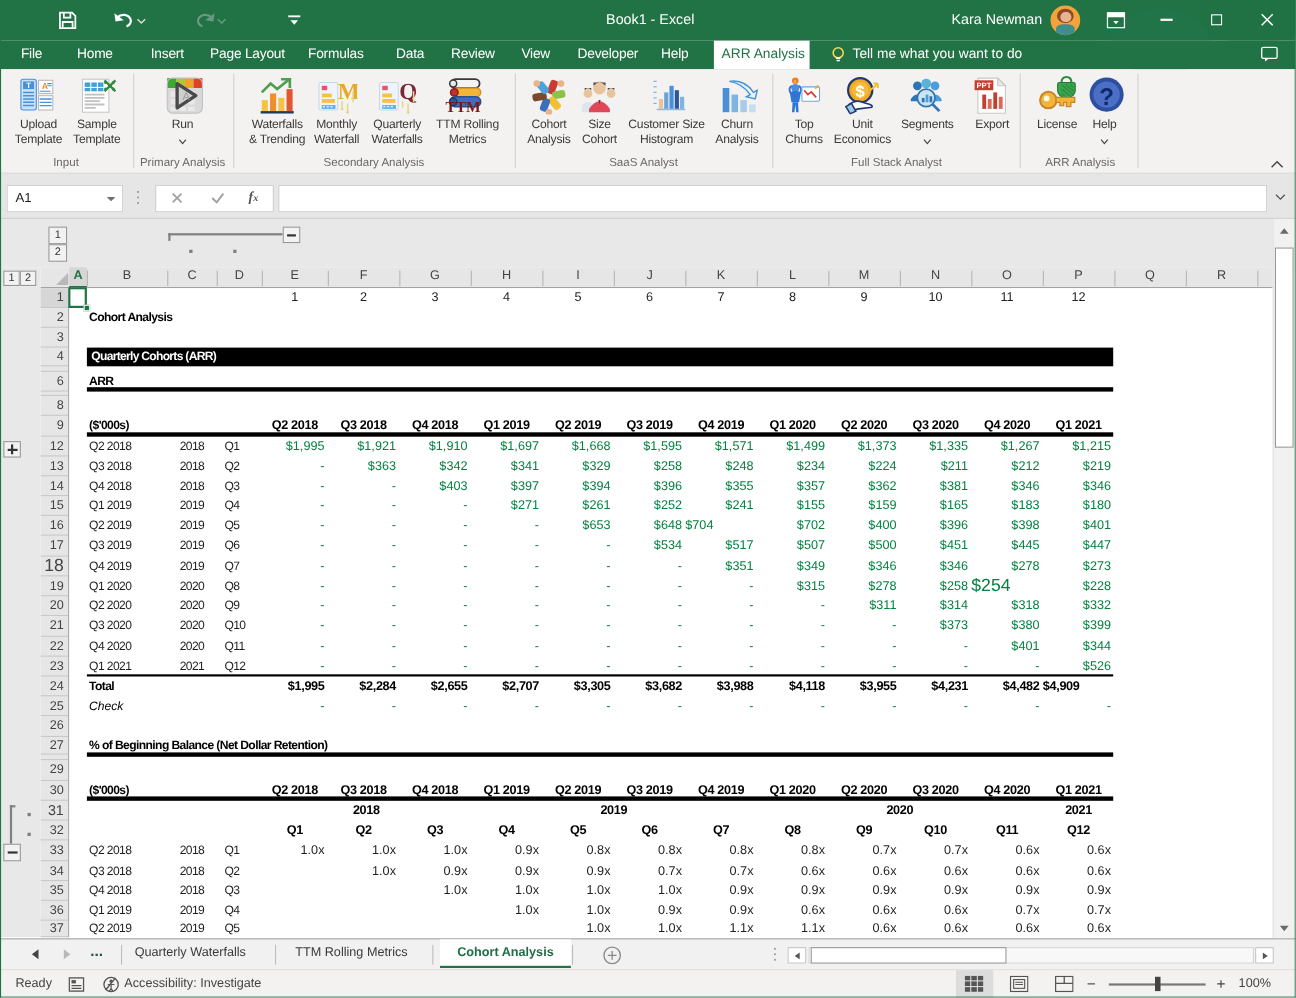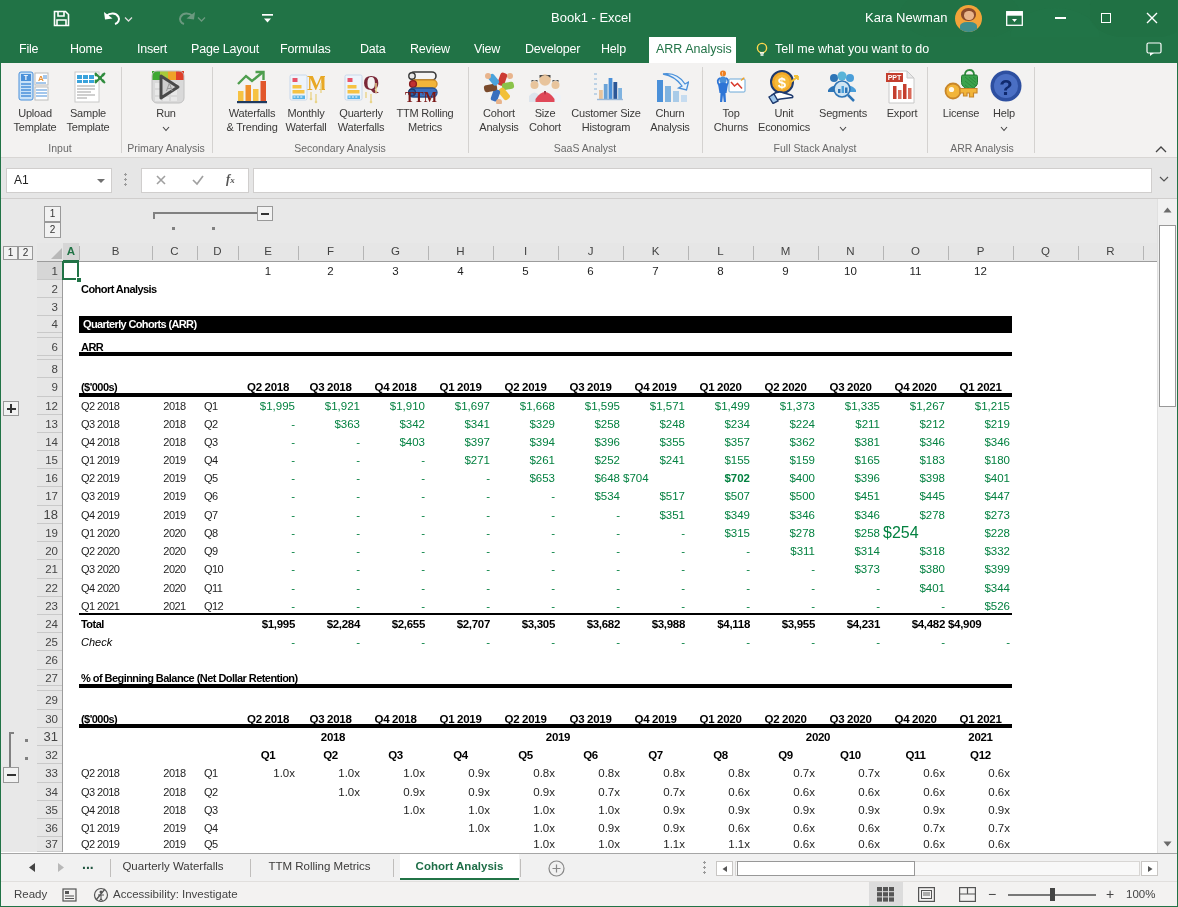--- a/index.html
+++ b/index.html
@@ -436,21 +436,21 @@
 <div class="abs" style="left:37px;top:338px;width:25px;height:18px;font-size:11.5px;color:#444;text-align:right;line-height:18px;padding-right:4px;border-bottom:1px solid #c9c9c9;">6</div>
 <div class="abs" style="left:37px;top:356px;width:25px;height:4px;border-bottom:1px solid #c9c9c9;"></div>
 <div class="abs" style="left:37px;top:360px;width:25px;height:18px;font-size:11.5px;color:#444;text-align:right;line-height:18px;padding-right:4px;border-bottom:1px solid #c9c9c9;">8</div>
 <div class="abs" style="left:37px;top:378px;width:25px;height:19px;font-size:11.5px;color:#444;text-align:right;line-height:19px;padding-right:4px;border-bottom:1px solid #c9c9c9;">9</div>
 <div class="abs" style="left:37px;top:397px;width:25px;height:18px;font-size:11.5px;color:#444;text-align:right;line-height:18px;padding-right:4px;border-bottom:1px solid #c9c9c9;">12</div>
 <div class="abs" style="left:37px;top:415px;width:25px;height:18px;font-size:11.5px;color:#444;text-align:right;line-height:18px;padding-right:4px;border-bottom:1px solid #c9c9c9;">13</div>
 <div class="abs" style="left:37px;top:433px;width:25px;height:18px;font-size:11.5px;color:#444;text-align:right;line-height:18px;padding-right:4px;border-bottom:1px solid #c9c9c9;">14</div>
 <div class="abs" style="left:37px;top:451px;width:25px;height:18px;font-size:11.5px;color:#444;text-align:right;line-height:18px;padding-right:4px;border-bottom:1px solid #c9c9c9;">15</div>
 <div class="abs" style="left:37px;top:469px;width:25px;height:18px;font-size:11.5px;color:#444;text-align:right;line-height:18px;padding-right:4px;border-bottom:1px solid #c9c9c9;">16</div>
 <div class="abs" style="left:37px;top:487px;width:25px;height:19px;font-size:11.5px;color:#444;text-align:right;line-height:19px;padding-right:4px;border-bottom:1px solid #c9c9c9;">17</div>
-<div class="abs" style="left:37px;top:506px;width:25px;height:18px;font-size:13px;color:#444;text-align:right;line-height:18px;padding-right:4px;border-bottom:1px solid #c9c9c9;">18</div>
+<div class="abs" style="left:37px;top:506px;width:25px;height:18px;font-size:16px;color:#444;text-align:right;line-height:18px;padding-right:4px;border-bottom:1px solid #c9c9c9;">18</div>
 <div class="abs" style="left:37px;top:524px;width:25px;height:18px;font-size:11.5px;color:#444;text-align:right;line-height:18px;padding-right:4px;border-bottom:1px solid #c9c9c9;">19</div>
 <div class="abs" style="left:37px;top:542px;width:25px;height:18px;font-size:11.5px;color:#444;text-align:right;line-height:18px;padding-right:4px;border-bottom:1px solid #c9c9c9;">20</div>
 <div class="abs" style="left:37px;top:560px;width:25px;height:19px;font-size:11.5px;color:#444;text-align:right;line-height:19px;padding-right:4px;border-bottom:1px solid #c9c9c9;">21</div>
 <div class="abs" style="left:37px;top:579px;width:25px;height:18px;font-size:11.5px;color:#444;text-align:right;line-height:18px;padding-right:4px;border-bottom:1px solid #c9c9c9;">22</div>
 <div class="abs" style="left:37px;top:597px;width:25px;height:18px;font-size:11.5px;color:#444;text-align:right;line-height:18px;padding-right:4px;border-bottom:1px solid #c9c9c9;">23</div>
 <div class="abs" style="left:37px;top:615px;width:25px;height:18px;font-size:11.5px;color:#444;text-align:right;line-height:18px;padding-right:4px;border-bottom:1px solid #c9c9c9;">24</div>
 <div class="abs" style="left:37px;top:633px;width:25px;height:18px;font-size:11.5px;color:#444;text-align:right;line-height:18px;padding-right:4px;border-bottom:1px solid #c9c9c9;">25</div>
 <div class="abs" style="left:37px;top:651px;width:25px;height:19px;font-size:11.5px;color:#444;text-align:right;line-height:19px;padding-right:4px;border-bottom:1px solid #c9c9c9;">26</div>
 <div class="abs" style="left:37px;top:670px;width:25px;height:16px;font-size:11.5px;color:#444;text-align:right;line-height:16px;padding-right:4px;border-bottom:1px solid #c9c9c9;">27</div>
 <div class="abs" style="left:37px;top:686px;width:25px;height:5px;border-bottom:1px solid #c9c9c9;"></div>
@@ -558,21 +558,21 @@
 <div class="abs tt" style="left:81px;top:469px;height:18px;line-height:18px;font-size:11px;letter-spacing:-0.55px;color:#1e1e1e;">Q2 2019</div>
 <div class="abs tt" style="left:152px;top:469px;width:45px;height:18px;line-height:18px;text-align:center;font-size:11px;letter-spacing:-0.55px;color:#1e1e1e;">2019</div>
 <div class="abs tt" style="left:204px;top:469px;height:18px;line-height:18px;font-size:11px;letter-spacing:-0.55px;color:#1e1e1e;">Q5</div>
 <div class="abs tt" style="left:238px;top:469px;width:57px;height:18px;line-height:18px;text-align:right;font-size:11.5px;color:#038140;">-</div>
 <div class="abs tt" style="left:298px;top:469px;width:62px;height:18px;line-height:18px;text-align:right;font-size:11.5px;color:#038140;">-</div>
 <div class="abs tt" style="left:363px;top:469px;width:62px;height:18px;line-height:18px;text-align:right;font-size:11.5px;color:#038140;">-</div>
 <div class="abs tt" style="left:428px;top:469px;width:62px;height:18px;line-height:18px;text-align:right;font-size:11.5px;color:#038140;">-</div>
 <div class="abs tt" style="left:493px;top:469px;width:62px;height:18px;line-height:18px;text-align:right;font-size:11.5px;color:#038140;">$653</div>
 <div class="abs tt" style="left:558px;top:469px;width:62px;height:18px;line-height:18px;text-align:right;font-size:11.5px;color:#038140;">$648</div>
 <div class="abs tt" style="left:623px;top:469px;width:62px;height:18px;line-height:18px;text-align:left;font-size:11.5px;color:#038140;">$704</div>
-<div class="abs tt" style="left:688px;top:469px;width:62px;height:18px;line-height:18px;text-align:right;font-size:11.5px;color:#038140;font-weight:bold;">$702</div>
+<div class="abs tt" style="left:688px;top:469px;width:62px;height:18px;line-height:18px;text-align:right;font-size:11.5px;color:#038140;">$702</div>
 <div class="abs tt" style="left:753px;top:469px;width:62px;height:18px;line-height:18px;text-align:right;font-size:11.5px;color:#038140;">$400</div>
 <div class="abs tt" style="left:818px;top:469px;width:62px;height:18px;line-height:18px;text-align:right;font-size:11.5px;color:#038140;">$396</div>
 <div class="abs tt" style="left:883px;top:469px;width:62px;height:18px;line-height:18px;text-align:right;font-size:11.5px;color:#038140;">$398</div>
 <div class="abs tt" style="left:948px;top:469px;width:62px;height:18px;line-height:18px;text-align:right;font-size:11.5px;color:#038140;">$401</div>
 <div class="abs tt" style="left:81px;top:487px;height:19px;line-height:19px;font-size:11px;letter-spacing:-0.55px;color:#1e1e1e;">Q3 2019</div>
 <div class="abs tt" style="left:152px;top:487px;width:45px;height:19px;line-height:19px;text-align:center;font-size:11px;letter-spacing:-0.55px;color:#1e1e1e;">2019</div>
 <div class="abs tt" style="left:204px;top:487px;height:19px;line-height:19px;font-size:11px;letter-spacing:-0.55px;color:#1e1e1e;">Q6</div>
 <div class="abs tt" style="left:238px;top:487px;width:57px;height:19px;line-height:19px;text-align:right;font-size:11.5px;color:#038140;">-</div>
 <div class="abs tt" style="left:298px;top:487px;width:62px;height:19px;line-height:19px;text-align:right;font-size:11.5px;color:#038140;">-</div>
 <div class="abs tt" style="left:363px;top:487px;width:62px;height:19px;line-height:19px;text-align:right;font-size:11.5px;color:#038140;">-</div>

